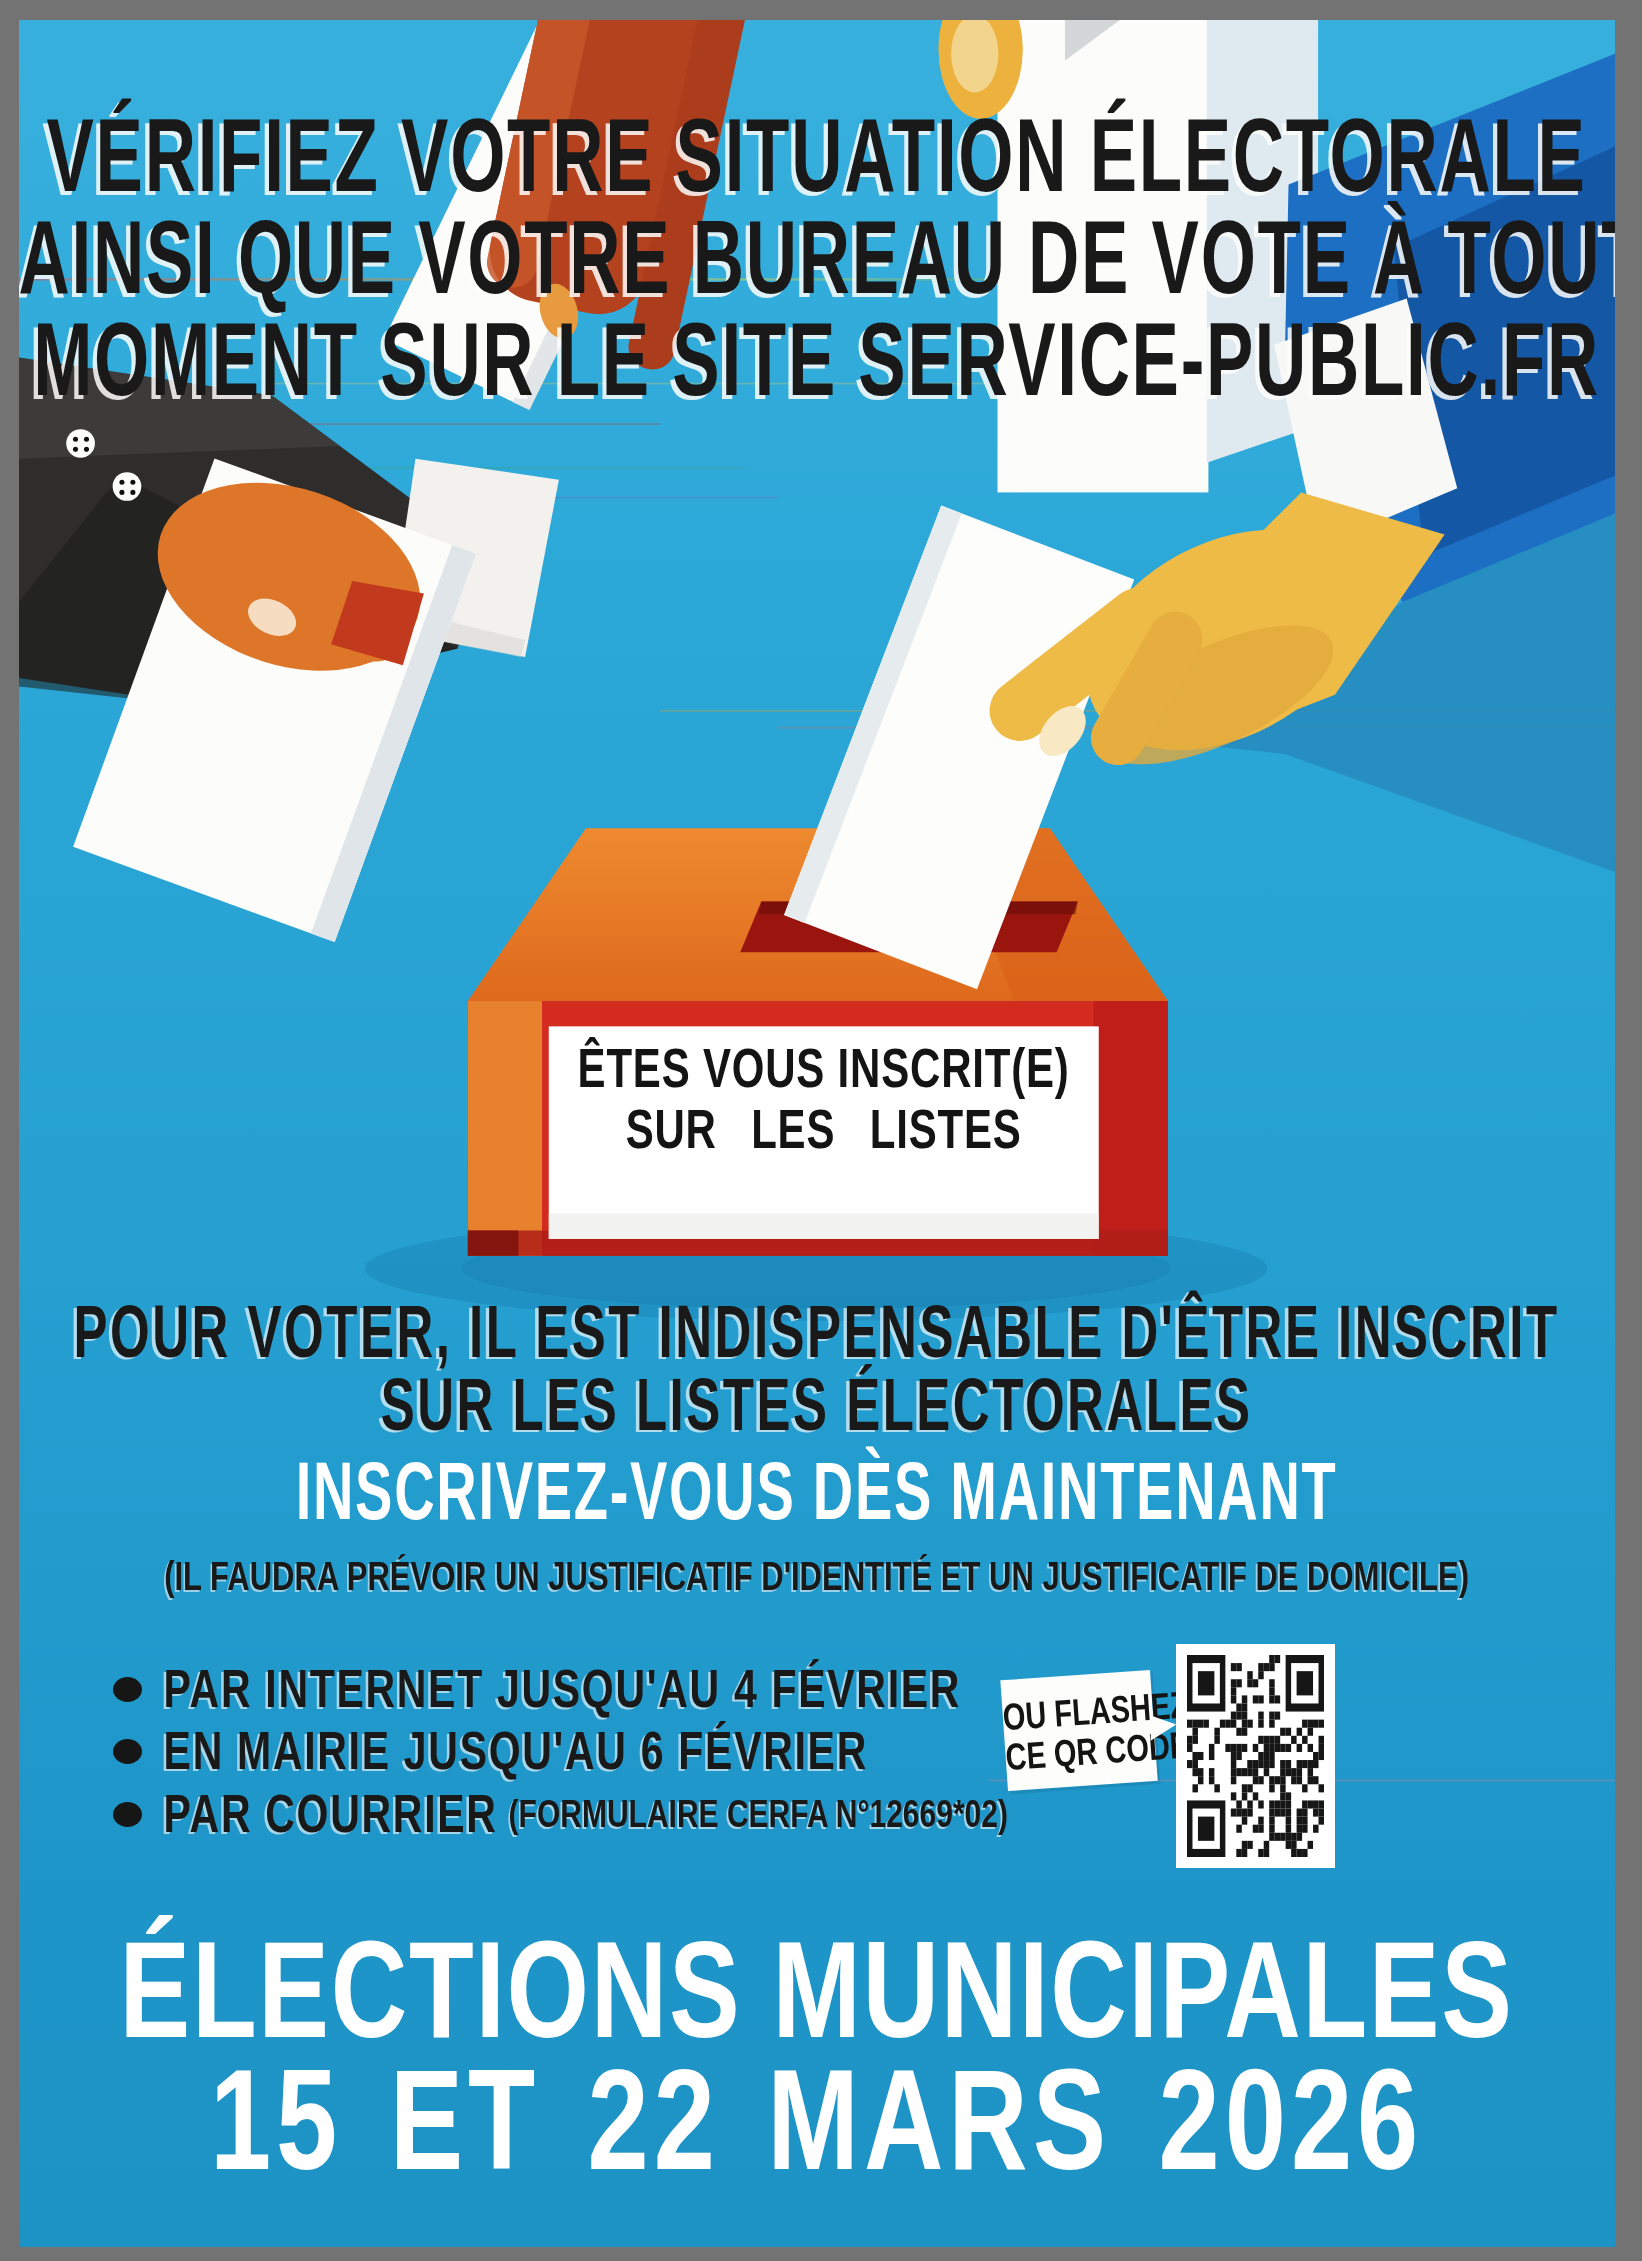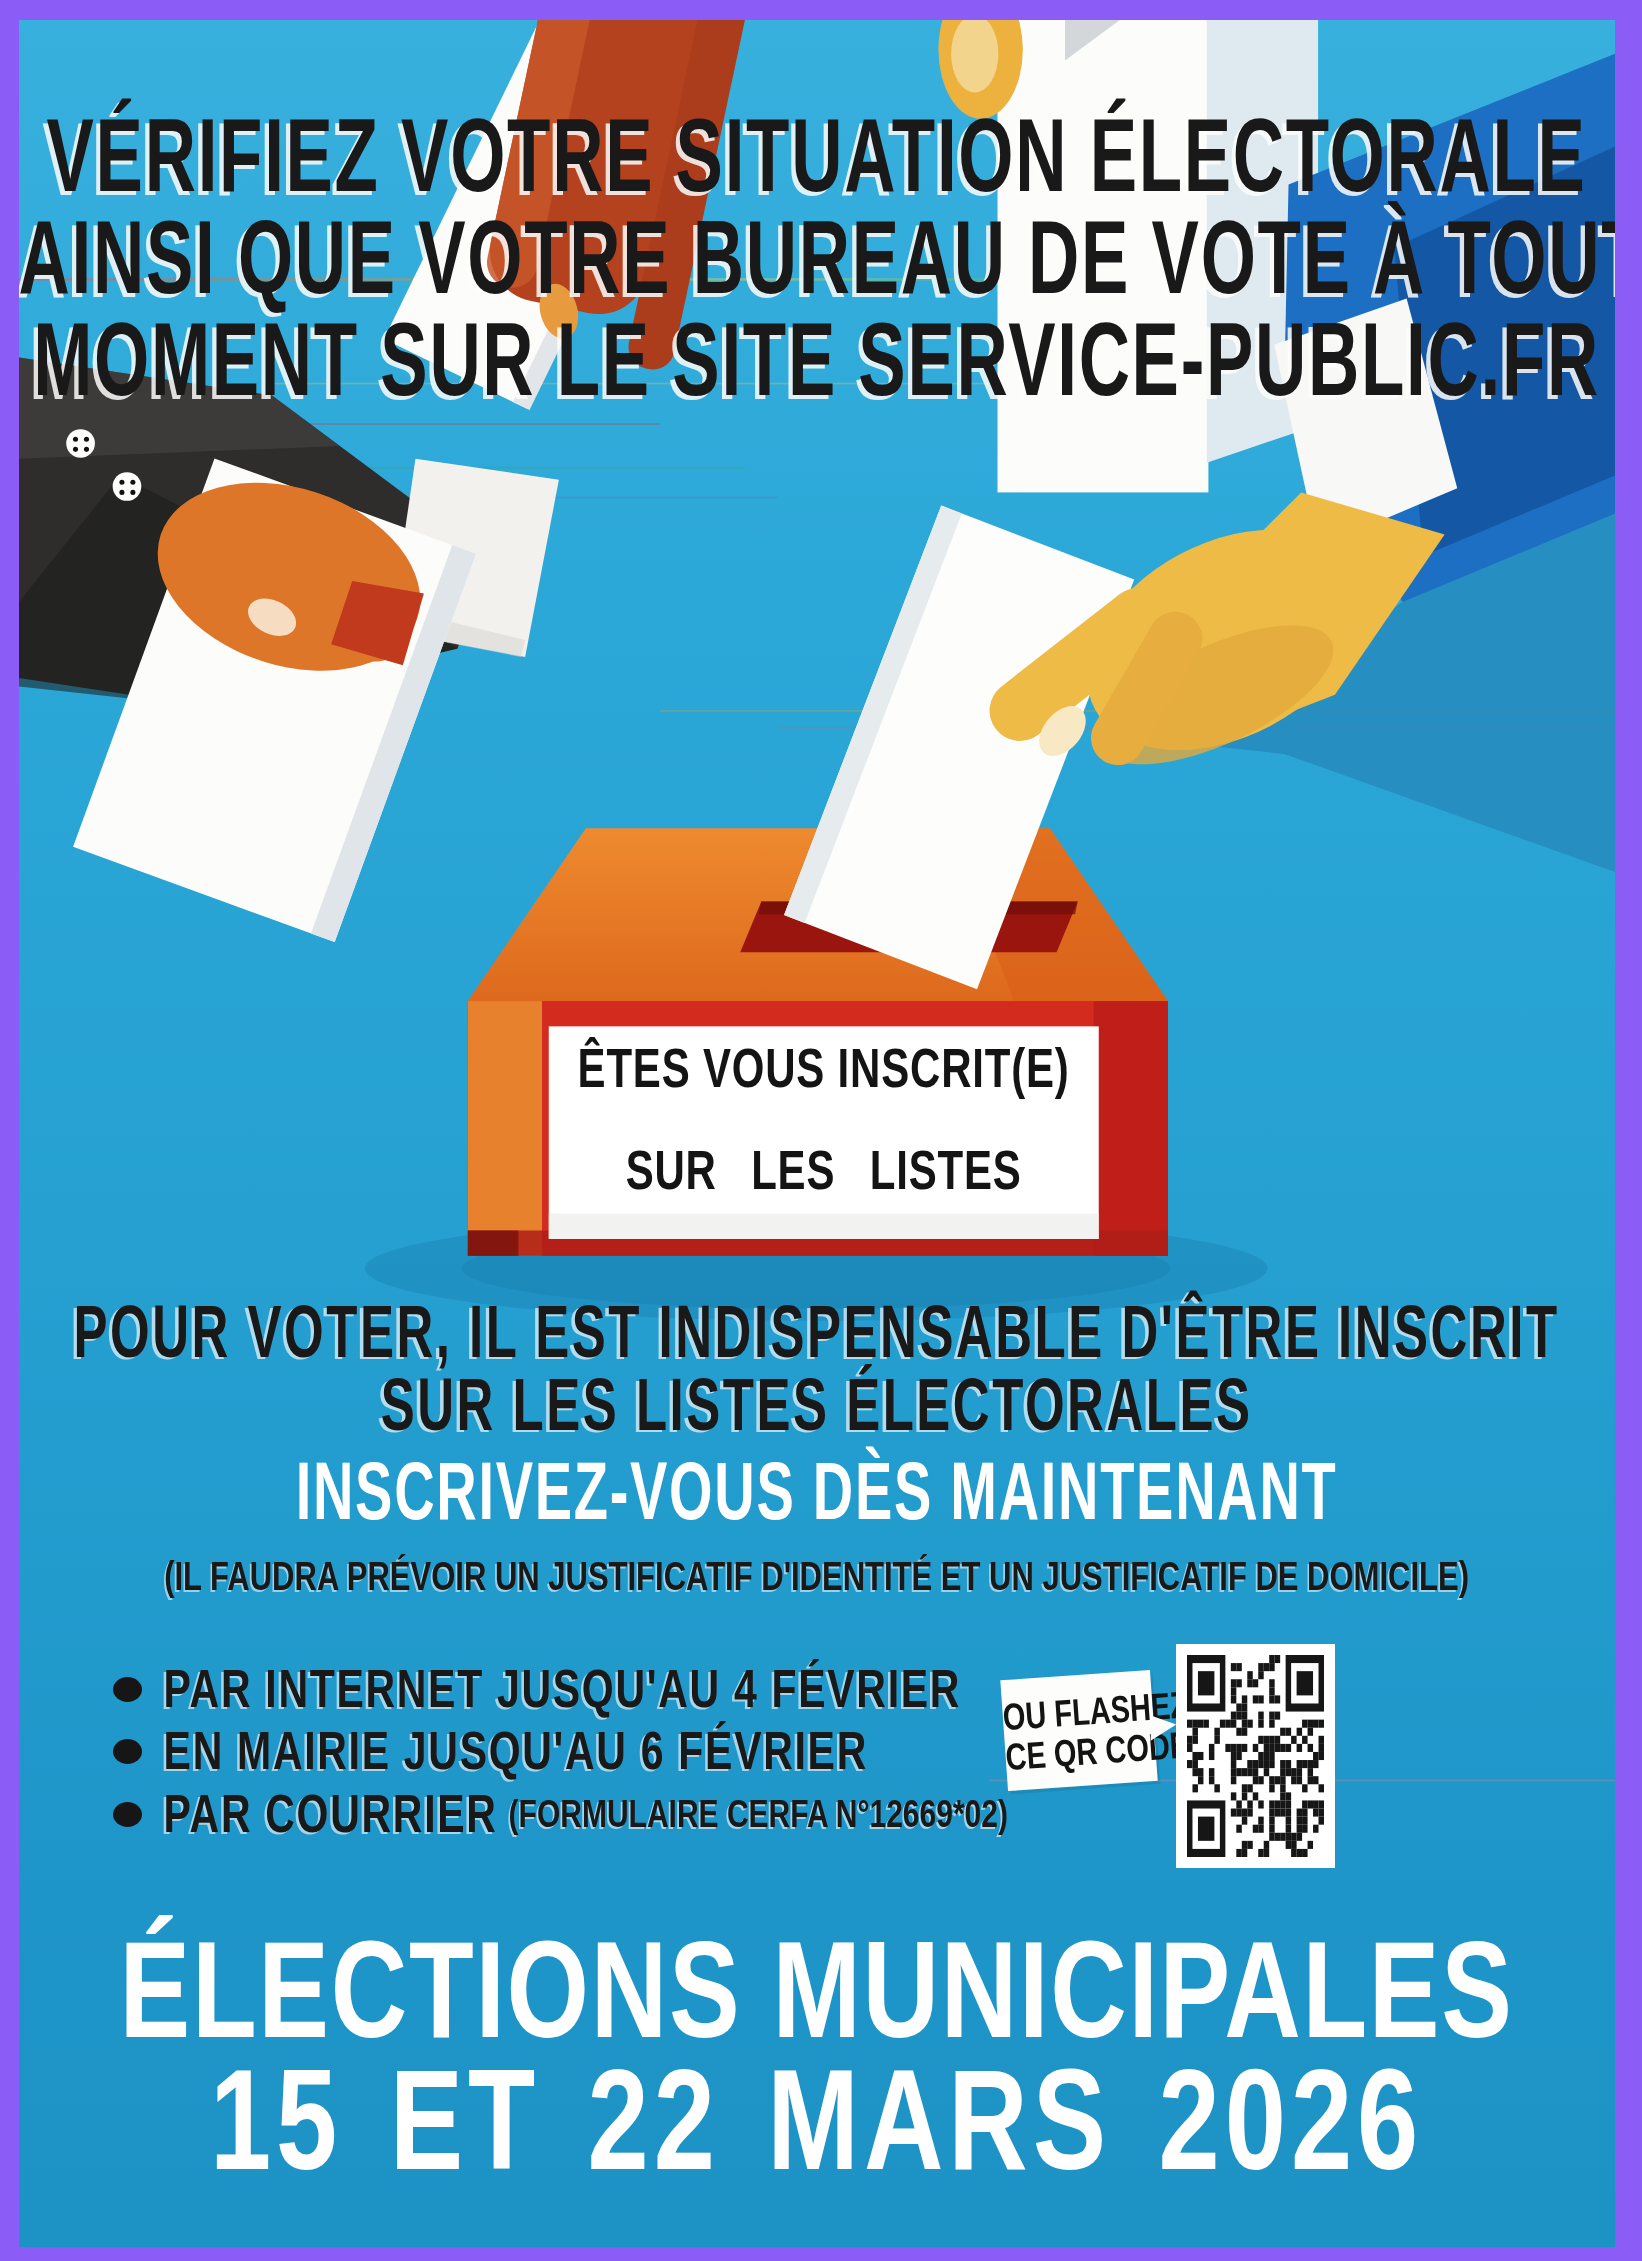--- a/index.html
+++ b/index.html
@@ -1,34 +1,34 @@
 <!DOCTYPE html>
 <html style="font-size:13.5px"><head>
 <meta charset="utf-8">
 <style>
   html,body{margin:0;padding:0;}
   body{width:1642px;height:2261px;background:#f5f5f3;position:relative;overflow:hidden;
        font-family:"Liberation Sans","DejaVu Sans",sans-serif;}
-  .page{position:absolute;inset:0;background:#8b5cf6;}
+  .page{position:absolute;inset:0;background:#737373;}
   .poster{position:absolute;left:18.6px;top:20px;width:1596px;height:2227px;overflow:hidden;
           background:linear-gradient(180deg,#38b0de 0%,#2ca8d8 25%,#25a0d1 55%,#1e95c8 85%,#1d92c5 100%);}
   .art{position:absolute;inset:0;width:100%;height:100%;display:block;}
 
   .t{position:absolute;left:0;width:100%;text-align:center;font-weight:bold;color:#191919;
      white-space:nowrap;line-height:1;}
   .stretch{display:inline-block;transform:scaleY(1.45);transform-origin:50% 50%;}
   .stretch13{display:inline-block;transform:scaleY(1.3);transform-origin:50% 50%;}
 
   .headline{font-size:71px;letter-spacing:1.7px;text-shadow:-4.2px 2.5px 0 rgba(253,253,251,.85);}
   .hl1{top:100px;} .hl2{top:202px;} .hl3{top:304px;}
 
   .sign-text{position:absolute;left:530px;top:1006px;width:550px;height:213px;text-align:center;}
   .sign-line{font-size:42px;line-height:61px;font-weight:bold;color:#141414;letter-spacing:0.8px;white-space:nowrap;}
   .sign-line:first-child{margin-top:11.8px;text-decoration:underline;}
-  .sign-wide{word-spacing:22px;margin-top:41px;}
+  .sign-wide{word-spacing:22px;}
 
   .req{font-size:51px;letter-spacing:2.5px;text-shadow:-3.4px 1.7px 0 rgba(255,255,255,.65);}
   .req1{top:1286px;} .req2{top:1359px;}
 
   .cta{top:1443px;font-size:56px;color:#ffffff;letter-spacing:1.7px;}
 
   .note{top:1541px;font-size:31px;letter-spacing:0;text-shadow:-1.7px 1.7px 0 rgba(255,255,255,.55);}
 
   .methods{position:absolute;left:94px;top:1641px;}
   .method-row{display:flex;align-items:center;height:56px;margin-bottom:6.7px;text-decoration:underline;}

